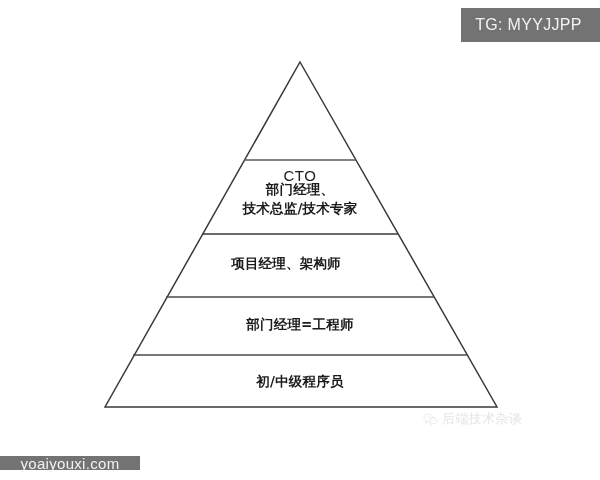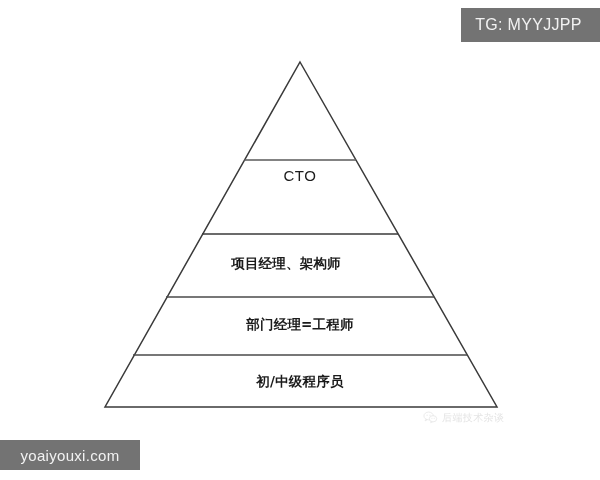--- a/index.html
+++ b/index.html
@@ -87,38 +87,38 @@
     right: 0;
     top: 8px;
     width: 135px;
     height: 34px;
     padding-right: 4px;
   }
   #site-badge {
     left: 0;
     bottom: 10px;
     width: 140px;
-    height: 30px;
+    height: 14px;
     font-size: 15px;
   }
 
   
   #wechat-watermark {
     position: absolute;
     left: 423px;
     top: 410px;
     display: flex;
     align-items: center;
     gap: 4px;
     opacity: 0.5;
     pointer-events: none;
   }
   #wechat-watermark .wm-text {
     font-family: "DejaVu Sans", "Liberation Sans", sans-serif;
-    font-size: 10px;
+    font-size: 13px;
     color: #c8c8c8;
     letter-spacing: 0.4px;
     white-space: nowrap;
   }
   #wechat-watermark .wm-icon {
     width: 15px;
     height: 15px;
     flex: 0 0 15px;
   }
 </style>
@@ -134,20 +134,22 @@
       <polygon points="300,62 497,407 105,407" fill="#ffffff" stroke="#3a3a3a" stroke-width="1.5" stroke-linejoin="miter"></polygon>
 
       <line x1="244" y1="160" x2="356" y2="160" stroke="#5a5a5a" stroke-width="1.5"></line>
       <line x1="202" y1="234" x2="398" y2="234" stroke="#3a3a3a" stroke-width="1.5"></line>
       <line x1="166" y1="297" x2="434" y2="297" stroke="#4a4a4a" stroke-width="1.5"></line>
       <line x1="133" y1="355" x2="467" y2="355" stroke="#4a4a4a" stroke-width="1.5"></line>
     </svg>
 
     <div class="tier-label latin" id="tier-label-1">CTO</div>
 
+    <div class="tier-label cjk" id="tier-label-2">部门经理、
+技术总监/技术专家</div>
 
     <div class="tier-label cjk" id="tier-label-3">项目经理、架构师</div>
 
     <div class="tier-label cjk" id="tier-label-4">部门经理=工程师</div>
 
     <div class="tier-label cjk" id="tier-label-5">初/中级程序员</div>
   </div>
 
   <div id="wechat-watermark">
     <svg class="wm-icon" viewBox="0 0 24 24">

